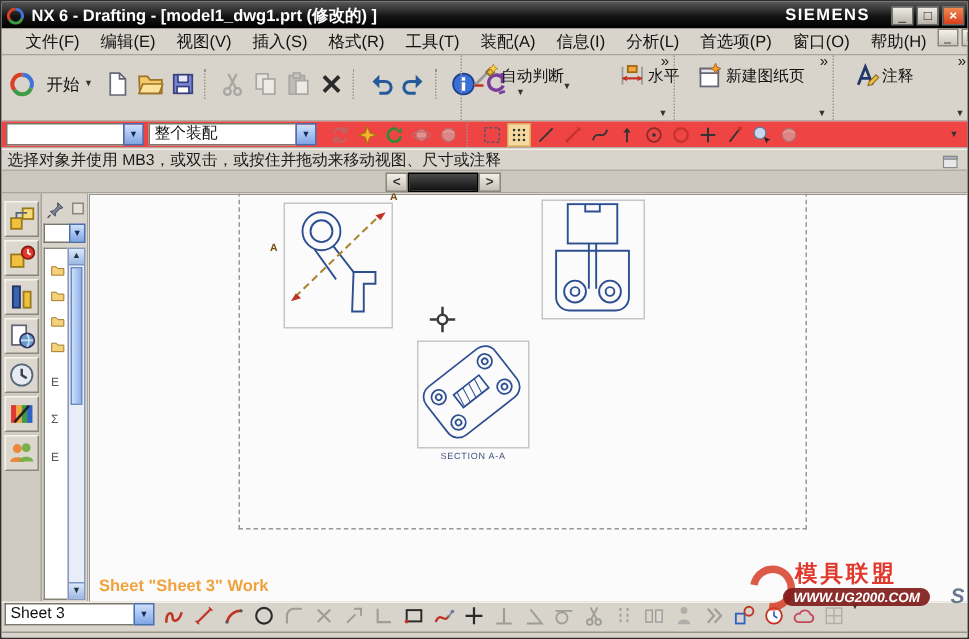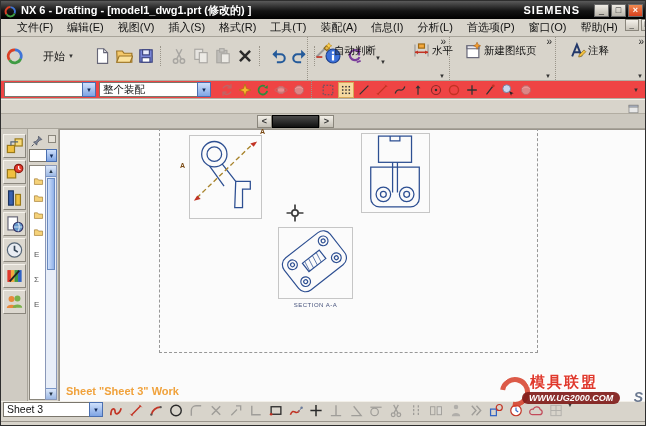--- a/index.html
+++ b/index.html
@@ -21,21 +21,21 @@
     border-bottom:1px solid #a8a49a;display:flex;align-items:flex-start;font-size:11px;color:#111;}
   .cwicon{width:12px;height:12px;margin:0 5px 0 4px;}
   .menus{display:flex;}
   .menu-item{padding:1px 7px;white-space:nowrap;}
   .mdi{margin-left:auto;margin-right:3px;display:flex;gap:2px;}
   .mdi span{width:14px;height:12px;font-size:8px;line-height:10px;text-align:center;
     background:linear-gradient(#f4f1ea,#c8c4ba);border:1px solid #8a867c;color:#222;}
   
   .toolbar1{position:absolute;left:0;top:36px;width:100%;height:44px;background:#d8d4cb;
     border-bottom:1px solid #b2ada2;}
-  .cluster{position:absolute;left:4px;top:9px;display:flex;align-items:center;gap:14px;}
+  .cluster{position:absolute;left:4px;top:9px;display:flex;align-items:center;gap:2px;}
   .start-btn{display:inline-flex;align-items:center;gap:3px;font-size:11px;padding:2px 4px;color:#111;}
   .dd{font-size:6px;color:#333;}
   .strip{display:inline-flex;align-items:center;gap:2px;}
   .tico{width:20px;height:20px;display:inline-flex;align-items:center;justify-content:center;padding:1px;}
   .tico svg{width:100%;height:100%;}
   .tico.dis{filter:grayscale(1) opacity(.5);}
   .tico.hl{background:#f6d9a0;border:1px solid #d8a858;}
   .tsep{width:5px;height:20px;border-left:1px dotted #9a958a;margin:0 2px;}
   .mini-dd{font-size:6px;color:#333;align-self:flex-end;margin:0 1px 1px 1px;}
   .tb-group{position:absolute;top:0;height:43px;border-left:1px dotted #9a958a;}
@@ -429,20 +429,21 @@
           <svg viewBox="0 0 16 16">
             <circle cx="8" cy="8" r="5.2" fill="#c3c9d4" stroke="#848b9c"></circle>
             <path d="M3.5 6.5c2-2 7-2 9 0" fill="none" stroke="#eef1f6"></path>
           </svg>
         </span>
       </span>
     <span class="sel-dd">▼</span>
   </div>
 
   <div class="promptbar">
+    <span class="ptext">选择对象并使用 MB3，或双击，或按住并拖动来移动视图、尺寸或注释</span>
     <span class="ico12"><svg viewBox="0 0 16 16">
           <rect x="2" y="3" width="12" height="10" fill="#e8e8e8" stroke="#888"></rect>
           <rect x="2" y="3" width="12" height="2.5" fill="#aab4c8" stroke="#888"></rect>
         </svg></span>
   </div>
 
   <div class="panbar">
     <span class="pan-ctl">
       <span class="pan-btn">&lt;</span>
       <span class="pan-thumb"></span>

